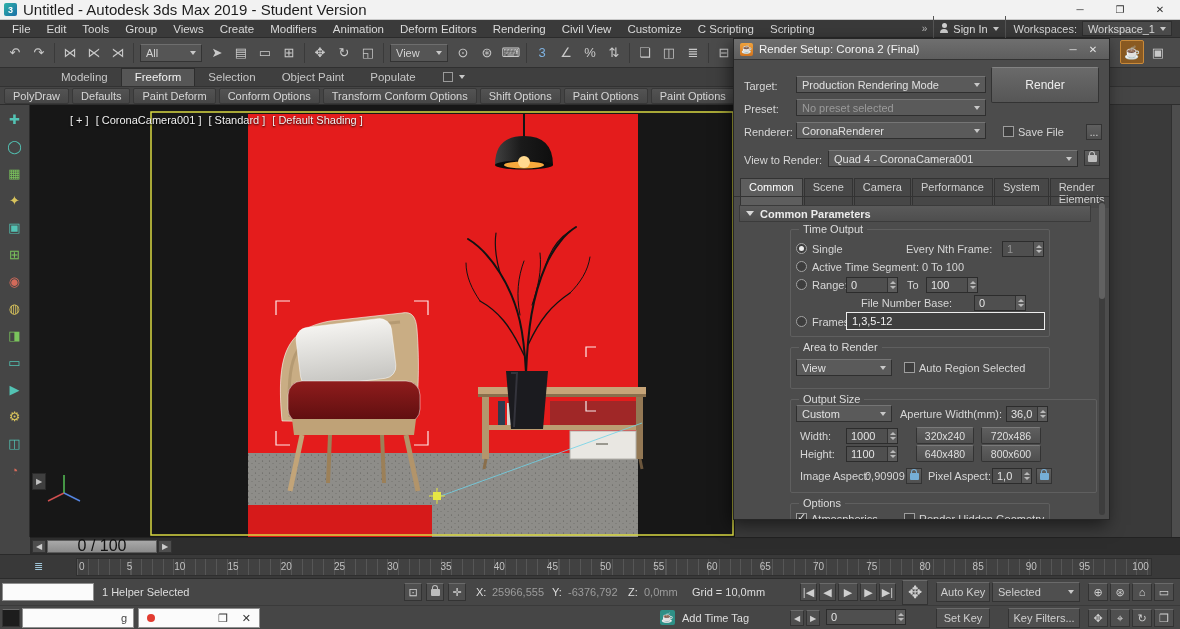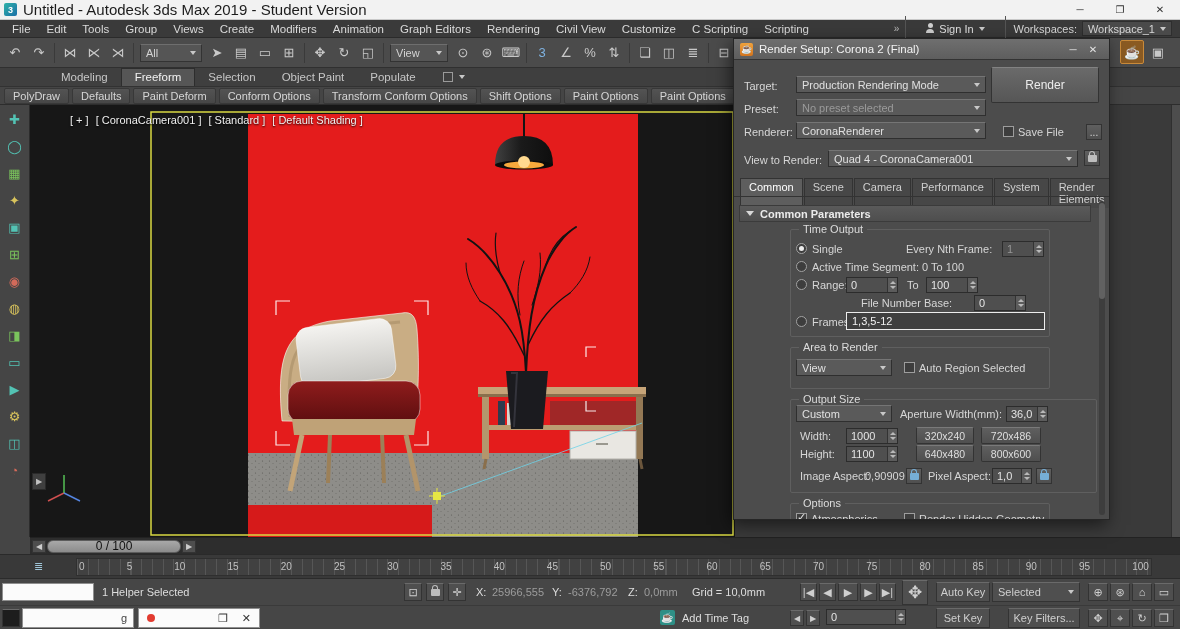--- a/index.html
+++ b/index.html
@@ -11,21 +11,21 @@
 .appicon{width:13px;height:13px;border-radius:2px;background:linear-gradient(135deg,#2fb3a8,#1b6fa8);display:flex;align-items:center;justify-content:center;color:#fff;font-size:9px;font-weight:bold}
 .title-text{margin-left:6px;font-size:15px;color:#1c1c1c}
 .win-btns{margin-left:auto;display:flex;height:20px}
 .win-btn{width:40px;display:flex;align-items:center;justify-content:center;color:#333;font-size:10px}
 
 
 .menubar{position:absolute;left:0;top:20px;width:1180px;height:18px;background:#3a3a3a;display:flex;align-items:center;padding-left:4px;border-bottom:1px solid #2b2b2b}
 .menu-item{padding:0 8px;font-size:11.5px;color:#dadada;white-space:nowrap}
 .menubar-right{margin-left:auto;display:flex;align-items:center;height:18px}
 .chev{color:#bbb;font-size:10px;padding:0 6px}
-.signin{display:flex;align-items:center;gap:5px;padding:0 20px;border-left:1px solid #555;border-right:1px solid #555;height:25px;color:#e0e0e0}
+.signin{display:flex;align-items:center;gap:5px;padding:0 6px;border-left:1px solid #555;border-right:1px solid #555;height:25px;color:#e0e0e0}
 .person{width:8px;height:4px;border-radius:4px 4px 0 0;background:#cfcfcf;position:relative;margin-top:5px}
 .person::before{content:'';position:absolute;top:-6px;left:2px;width:5px;height:5px;border-radius:50%;background:#cfcfcf}
 .car{width:0;height:0;border-left:3.5px solid transparent;border-right:3.5px solid transparent;border-top:4px solid #c8c8c8}
 .ws{display:flex;align-items:center;gap:5px;padding:0 8px;color:#d8d8d8}
 .ws-dd{display:flex;align-items:center;gap:5px;background:#4a4a4a;border:1px solid #2e2e2e;height:15px;padding:0 5px;min-width:86px}
 
 
 .toolbar{position:absolute;left:0;top:38px;width:1180px;height:30px;background:#4b4b4b;display:flex;align-items:center;padding:0 3px;border-bottom:1px solid #303030;overflow:hidden}
 .tbi{width:24px;height:24px;flex:0 0 auto;display:flex;align-items:center;justify-content:center;font-size:13px;color:#c9c9c9;border-radius:2px}
 .tbi.blue{color:#7fb2e0}
@@ -51,21 +51,21 @@
 .viewport{position:absolute;left:30px;top:105px;width:705px;height:432px;background:#161616;overflow:hidden}
 .viewport svg{position:absolute;left:0;top:0;width:705px;height:432px}
 .vp-label{position:absolute;left:40px;top:9px;display:flex;gap:7px;font-size:11px;color:#f0f0f0;text-shadow:0 1px 2px #000}
 .vp-tab{position:absolute;left:2px;top:368px;width:14px;height:17px;background:#3f3f3f;border:1px solid #2a2a2a;color:#c2c2c2;font-size:8px;display:flex;align-items:center;justify-content:center}
 .right-fill{position:absolute;left:735px;top:105px;width:445px;height:432px;background:#3a3a3a}
 .right-edge{position:absolute;right:0;top:105px;width:9px;height:432px;background:#4d4d4d;border-left:1px solid #2f2f2f}
 
 
 .timeslider{position:absolute;left:30px;top:537px;width:1150px;height:17px;background:#2d2d2d;border-top:1px solid #222;display:flex;align-items:center;padding-left:2px}
 .ts-btn{width:14px;height:13px;background:#4e4e4e;border:1px solid #333;color:#ccc;font-size:8px;display:flex;align-items:center;justify-content:center}
-.ts-handle{width:134px;height:13px;background:linear-gradient(#a8a8a8,#8c8c8c);border:1px solid #5c5c5c;border-radius:6px;color:#111;font-size:12px;display:flex;align-items:center;justify-content:center;margin:0 1px}
+.ts-handle{width:110px;height:13px;background:linear-gradient(#a8a8a8,#8c8c8c);border:1px solid #5c5c5c;border-radius:0;color:#111;font-size:16px;display:flex;align-items:center;justify-content:center;margin:0 1px}
 .ruler{position:absolute;left:0;top:554px;width:1180px;height:24px;background:#393939;border-top:1px solid #2a2a2a}
 .ruler-icon{position:absolute;left:34px;top:5px;color:#9fc5d8;font-size:11px}
 .ruler-band{position:absolute;left:76px;top:3px;width:1076px;height:18px;background:#414141 repeating-linear-gradient(90deg,#565656 0 1px,transparent 1px 10.7px);border:1px solid #2f2f2f}
 .ruler-nums{display:flex;justify-content:space-between;padding:2px 2px 0;color:#c2c2c2;font-size:10px}
 
 
 .statusbar{position:absolute;left:0;top:578px;width:1180px;height:27px;background:#464646;border-top:1px solid #2b2b2b}
 .bottombar{position:absolute;left:0;top:605px;width:1180px;height:24px;background:#464646;border-top:1px solid #3a3a3a}
 .slabel{position:absolute;font-size:11px;color:#dedede;white-space:nowrap}
 .sval{color:#9c9c9c}
@@ -130,21 +130,21 @@
 
   <div class="menubar">
     <span class="menu-item">File</span>
     <span class="menu-item">Edit</span>
     <span class="menu-item">Tools</span>
     <span class="menu-item">Group</span>
     <span class="menu-item">Views</span>
     <span class="menu-item">Create</span>
     <span class="menu-item">Modifiers</span>
     <span class="menu-item">Animation</span>
-    <span class="menu-item">Graph Editors</span>
+    <span class="menu-item">Deform Editors</span>
     <span class="menu-item">Rendering</span>
     <span class="menu-item">Civil View</span>
     <span class="menu-item">Customize</span>
     <span class="menu-item">C Scripting</span>
     <span class="menu-item">Scripting</span>
     <div class="menubar-right">
       <span class="chev">»</span>
       <span class="signin">
         <span class="person"></span>
         <span>Sign In</span>

